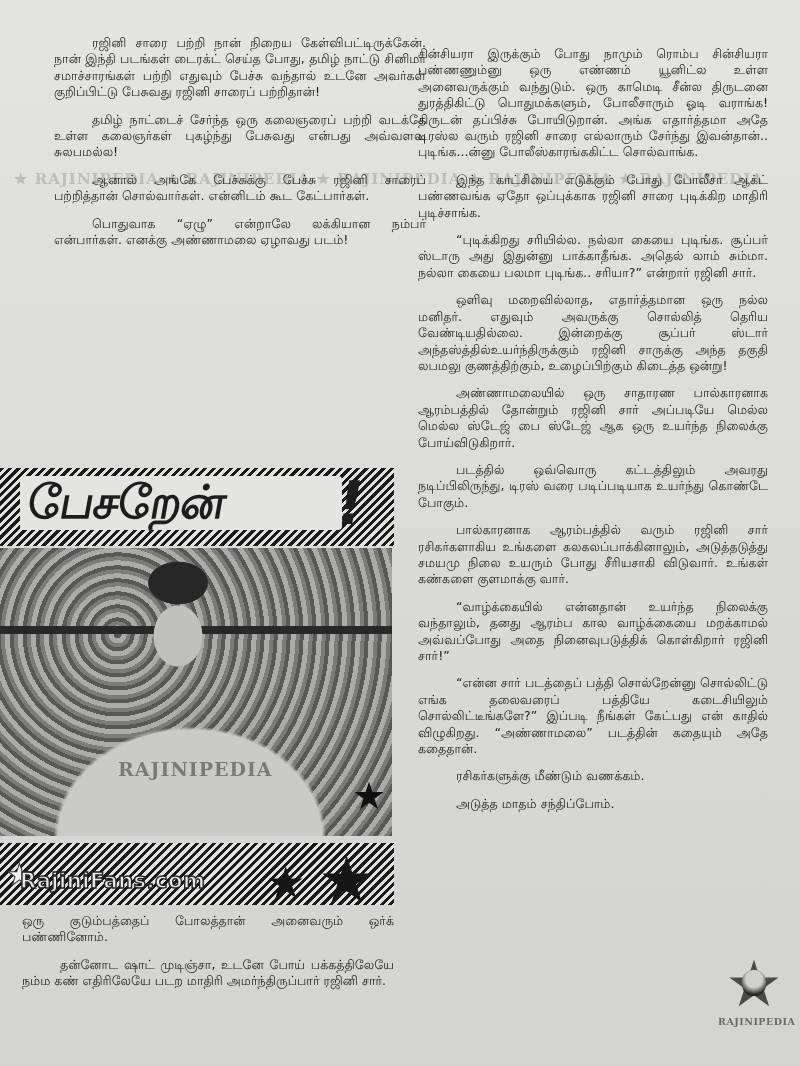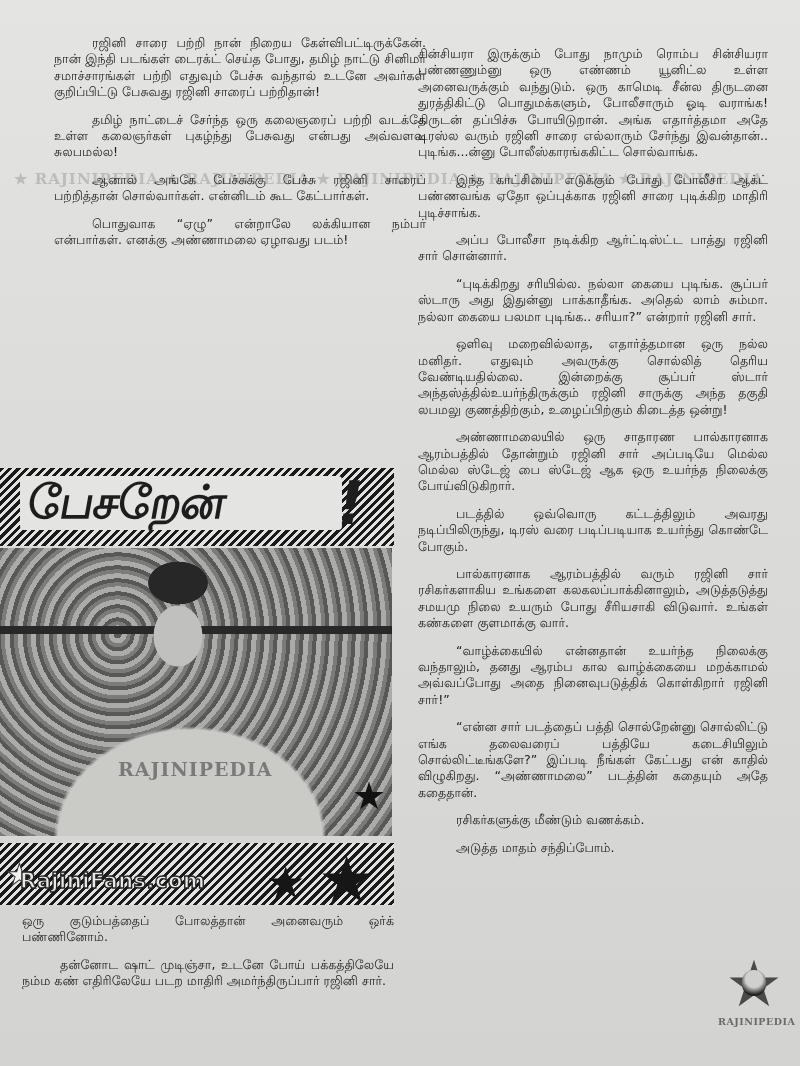--- a/index.html
+++ b/index.html
@@ -144,21 +144,20 @@
     <div class="fb-logo-star">★</div>
     <div class="fb-logo">RajiniFans.com</div>
     <div class="fb-star1">★</div>
     <div class="fb-star2">★</div>
   </div>
 
   <div class="col right">
     <div class="block">
       <p class="cont">சின்சியரா இருக்கும் போது நாமும் ரொம்ப சின்சியரா பண்ணணும்னு ஒரு எண்ணம் யூனிட்ல உள்ள அனைவருக்கும் வந்துடும். ஒரு காமெடி சீன்ல திருடனை துரத்திகிட்டு பொதுமக்களும், போலீசாரும் ஓடி வராங்க! திருடன் தப்பிச்சு போயிடுறான். அங்க எதார்த்தமா அதே டிரஸ்ல வரும் ரஜினி சாரை எல்லாரும் சேர்ந்து இவன்தான்.. புடிங்க...ன்னு போலீஸ்காரங்ககிட்ட சொல்வாங்க.</p>
       <p>இந்த காட்சியை எடுக்கும் போது போலீசா ஆக்ட் பண்ணவங்க ஏதோ ஒப்புக்காக ரஜினி சாரை புடிக்கிற மாதிரி புடிச்சாங்க.</p>
-      <p>அப்ப போலீசா நடிக்கிற ஆர்ட்டிஸ்ட்ட பாத்து ரஜினி சார் சொன்னார்.</p>
       <p>“புடிக்கிறது சரியில்ல. நல்லா கையை புடிங்க. சூப்பர் ஸ்டாரு அது இதுன்னு பாக்காதீங்க. அதெல் லாம் சும்மா. நல்லா கையை பலமா புடிங்க.. சரியா?” என்றார் ரஜினி சார்.</p>
       <p>ஒளிவு மறைவில்லாத, எதார்த்தமான ஒரு நல்ல மனிதர். எதுவும் அவருக்கு சொல்லித் தெரிய வேண்டியதில்லை. இன்றைக்கு சூப்பர் ஸ்டார் அந்தஸ்த்தில்உயர்ந்திருக்கும் ரஜினி சாருக்கு அந்த தகுதி லபமலு குணத்திற்கும், உழைப்பிற்கும் கிடைத்த ஒன்று!</p>
       <p>அண்ணாமலையில் ஒரு சாதாரண பால்காரனாக ஆரம்பத்தில் தோன்றும் ரஜினி சார் அப்படியே மெல்ல மெல்ல ஸ்டேஜ் பை ஸ்டேஜ் ஆக ஒரு உயர்ந்த நிலைக்கு போய்விடுகிறார்.</p>
       <p>படத்தில் ஒவ்வொரு கட்டத்திலும் அவரது நடிப்பிலிருந்து, டிரஸ் வரை படிப்படியாக உயர்ந்து கொண்டே போகும்.</p>
       <p>பால்காரனாக ஆரம்பத்தில் வரும் ரஜினி சார் ரசிகர்களாகிய உங்களை கலகலப்பாக்கினாலும், அடுத்தடுத்து சமயமு நிலை உயரும் போது சீரியசாகி விடுவார். உங்கள் கண்களை குளமாக்கு வார்.</p>
       <p>“வாழ்க்கையில் என்னதான் உயர்ந்த நிலைக்கு வந்தாலும், தனது ஆரம்ப கால வாழ்க்கையை மறக்காமல் அவ்வப்போது அதை நினைவுபடுத்திக் கொள்கிறார் ரஜினி சார்!”</p>
       <p>“என்ன சார் படத்தைப் பத்தி சொல்றேன்னு சொல்லிட்டு எங்க தலைவரைப் பத்தியே கடைசியிலும் சொல்லிட்டீங்களே?” இப்படி நீங்கள் கேட்பது என் காதில் விழுகிறது. “அண்ணாமலை” படத்தின் கதையும் அதே கதைதான்.</p>
       <p>ரசிகர்களுக்கு மீண்டும் வணக்கம்.</p>
       <p>அடுத்த மாதம் சந்திப்போம்.</p>
     </div>

